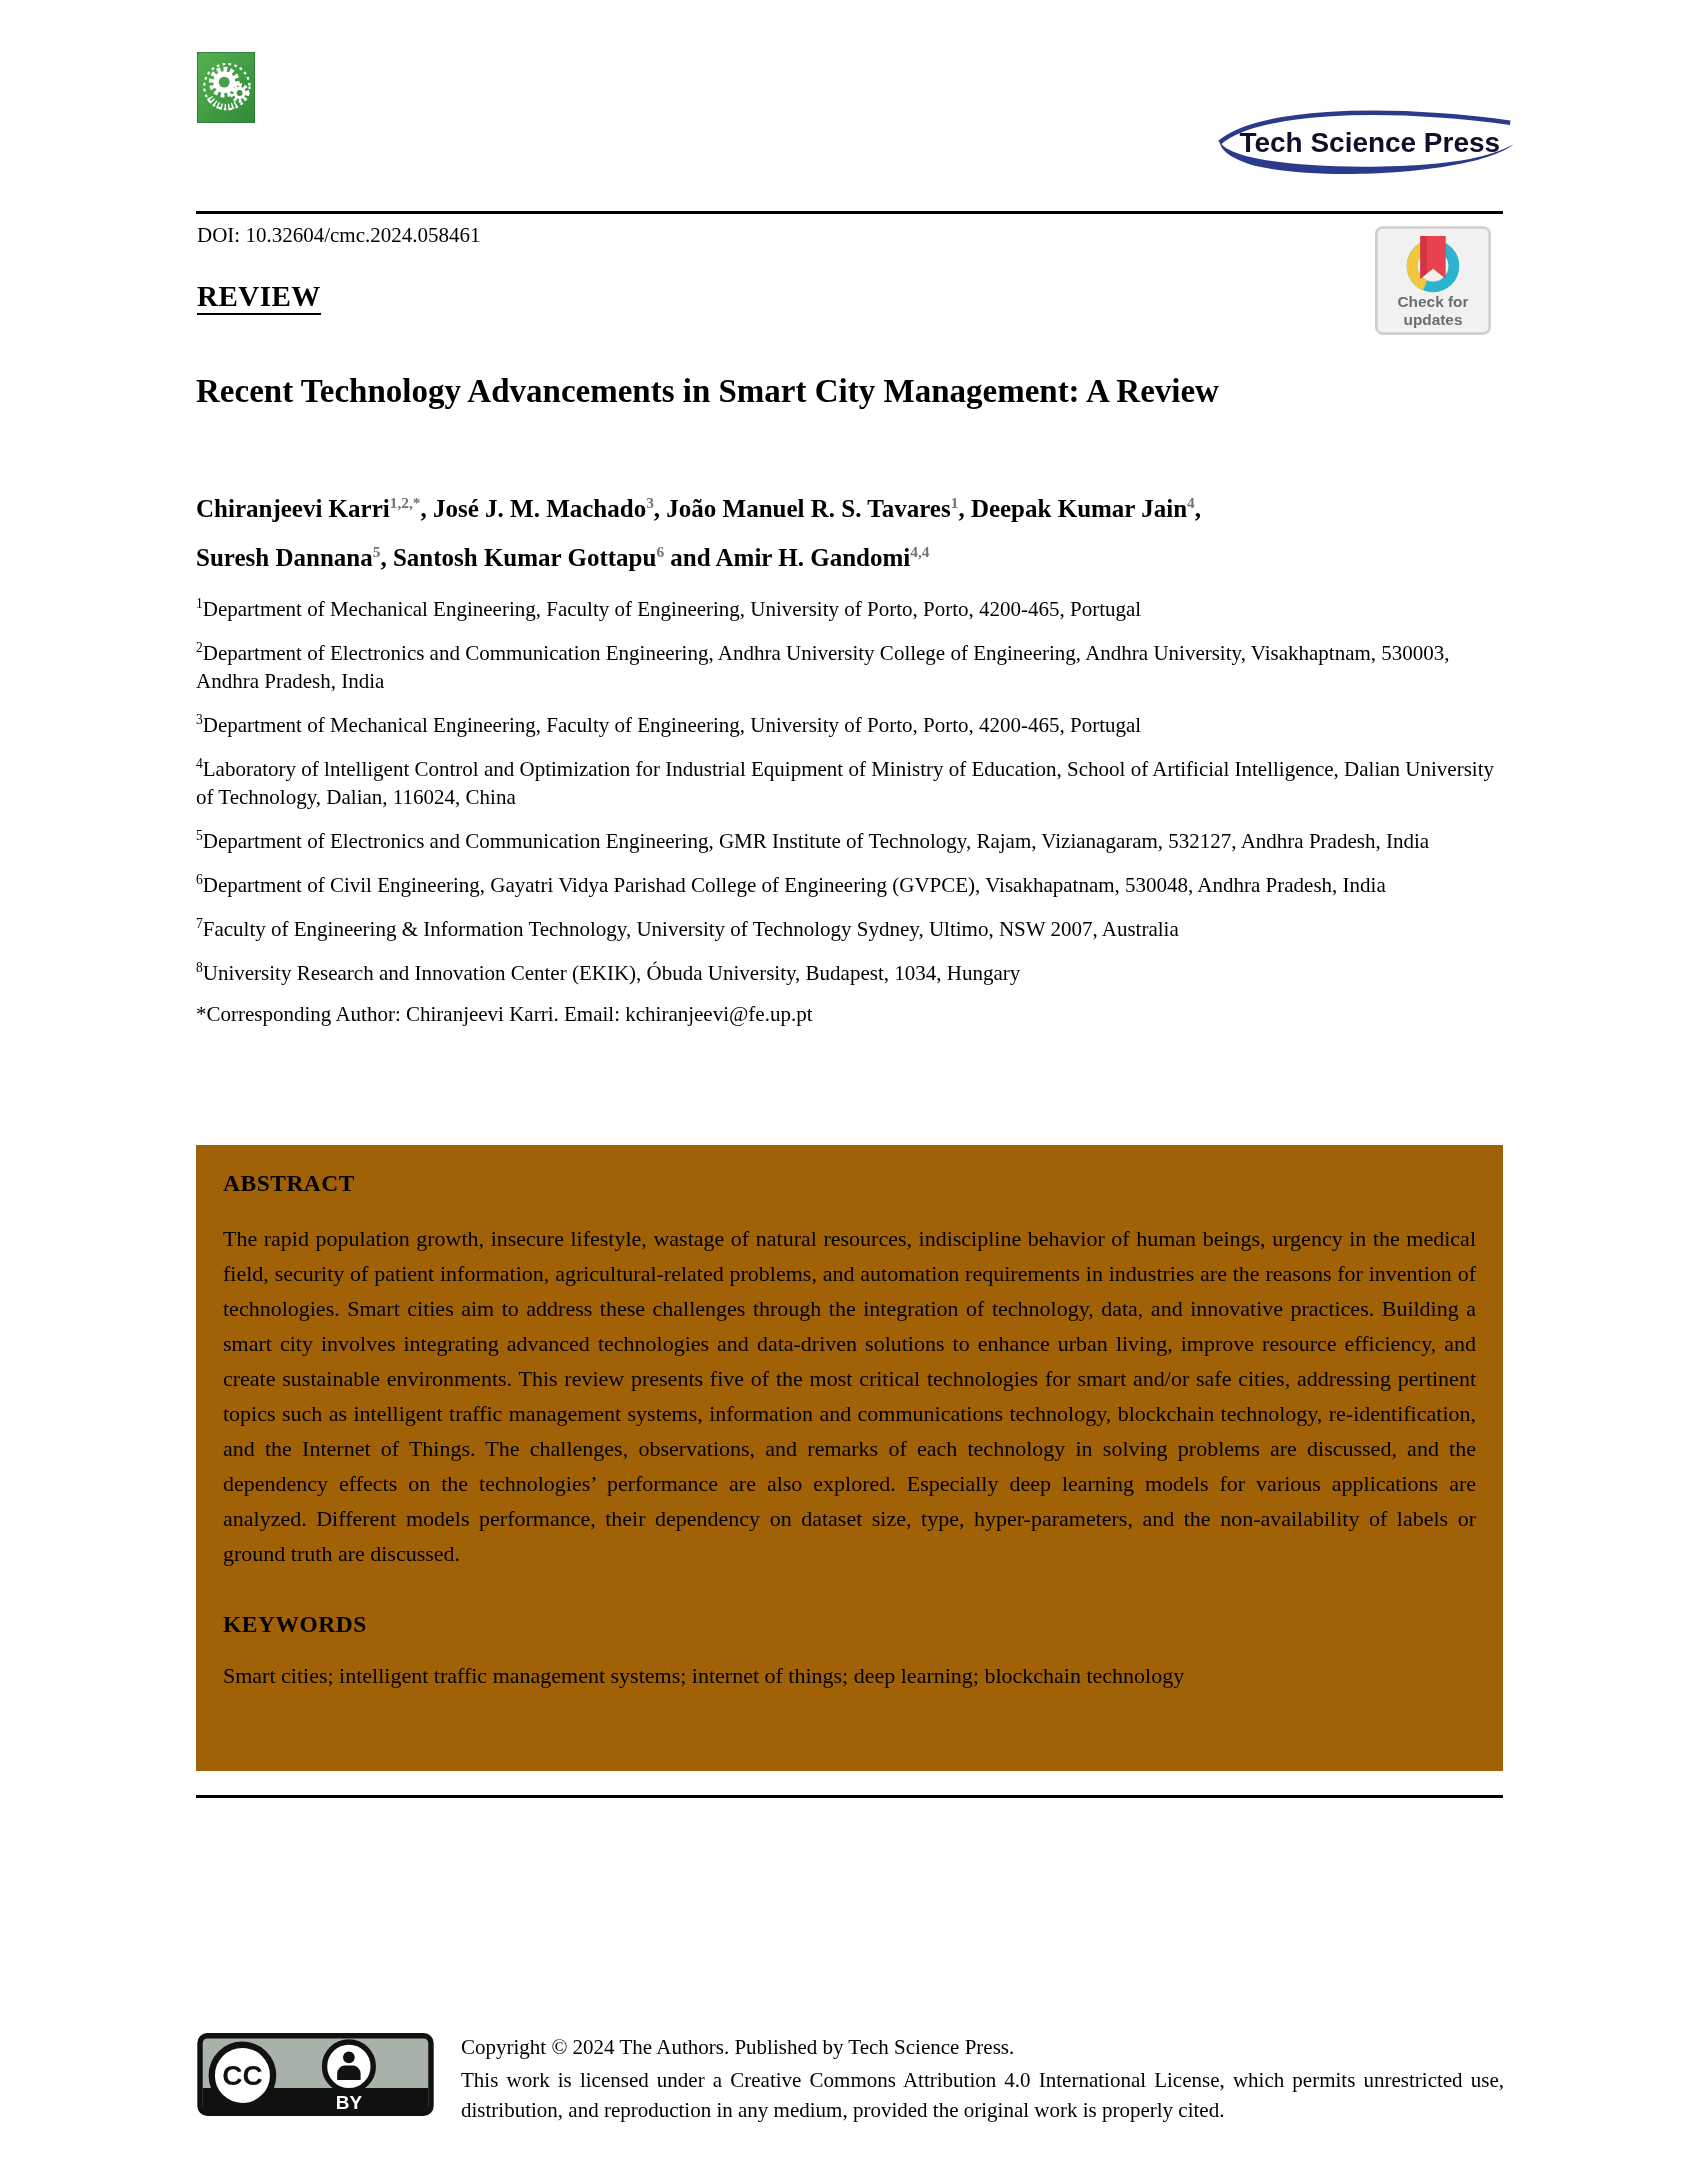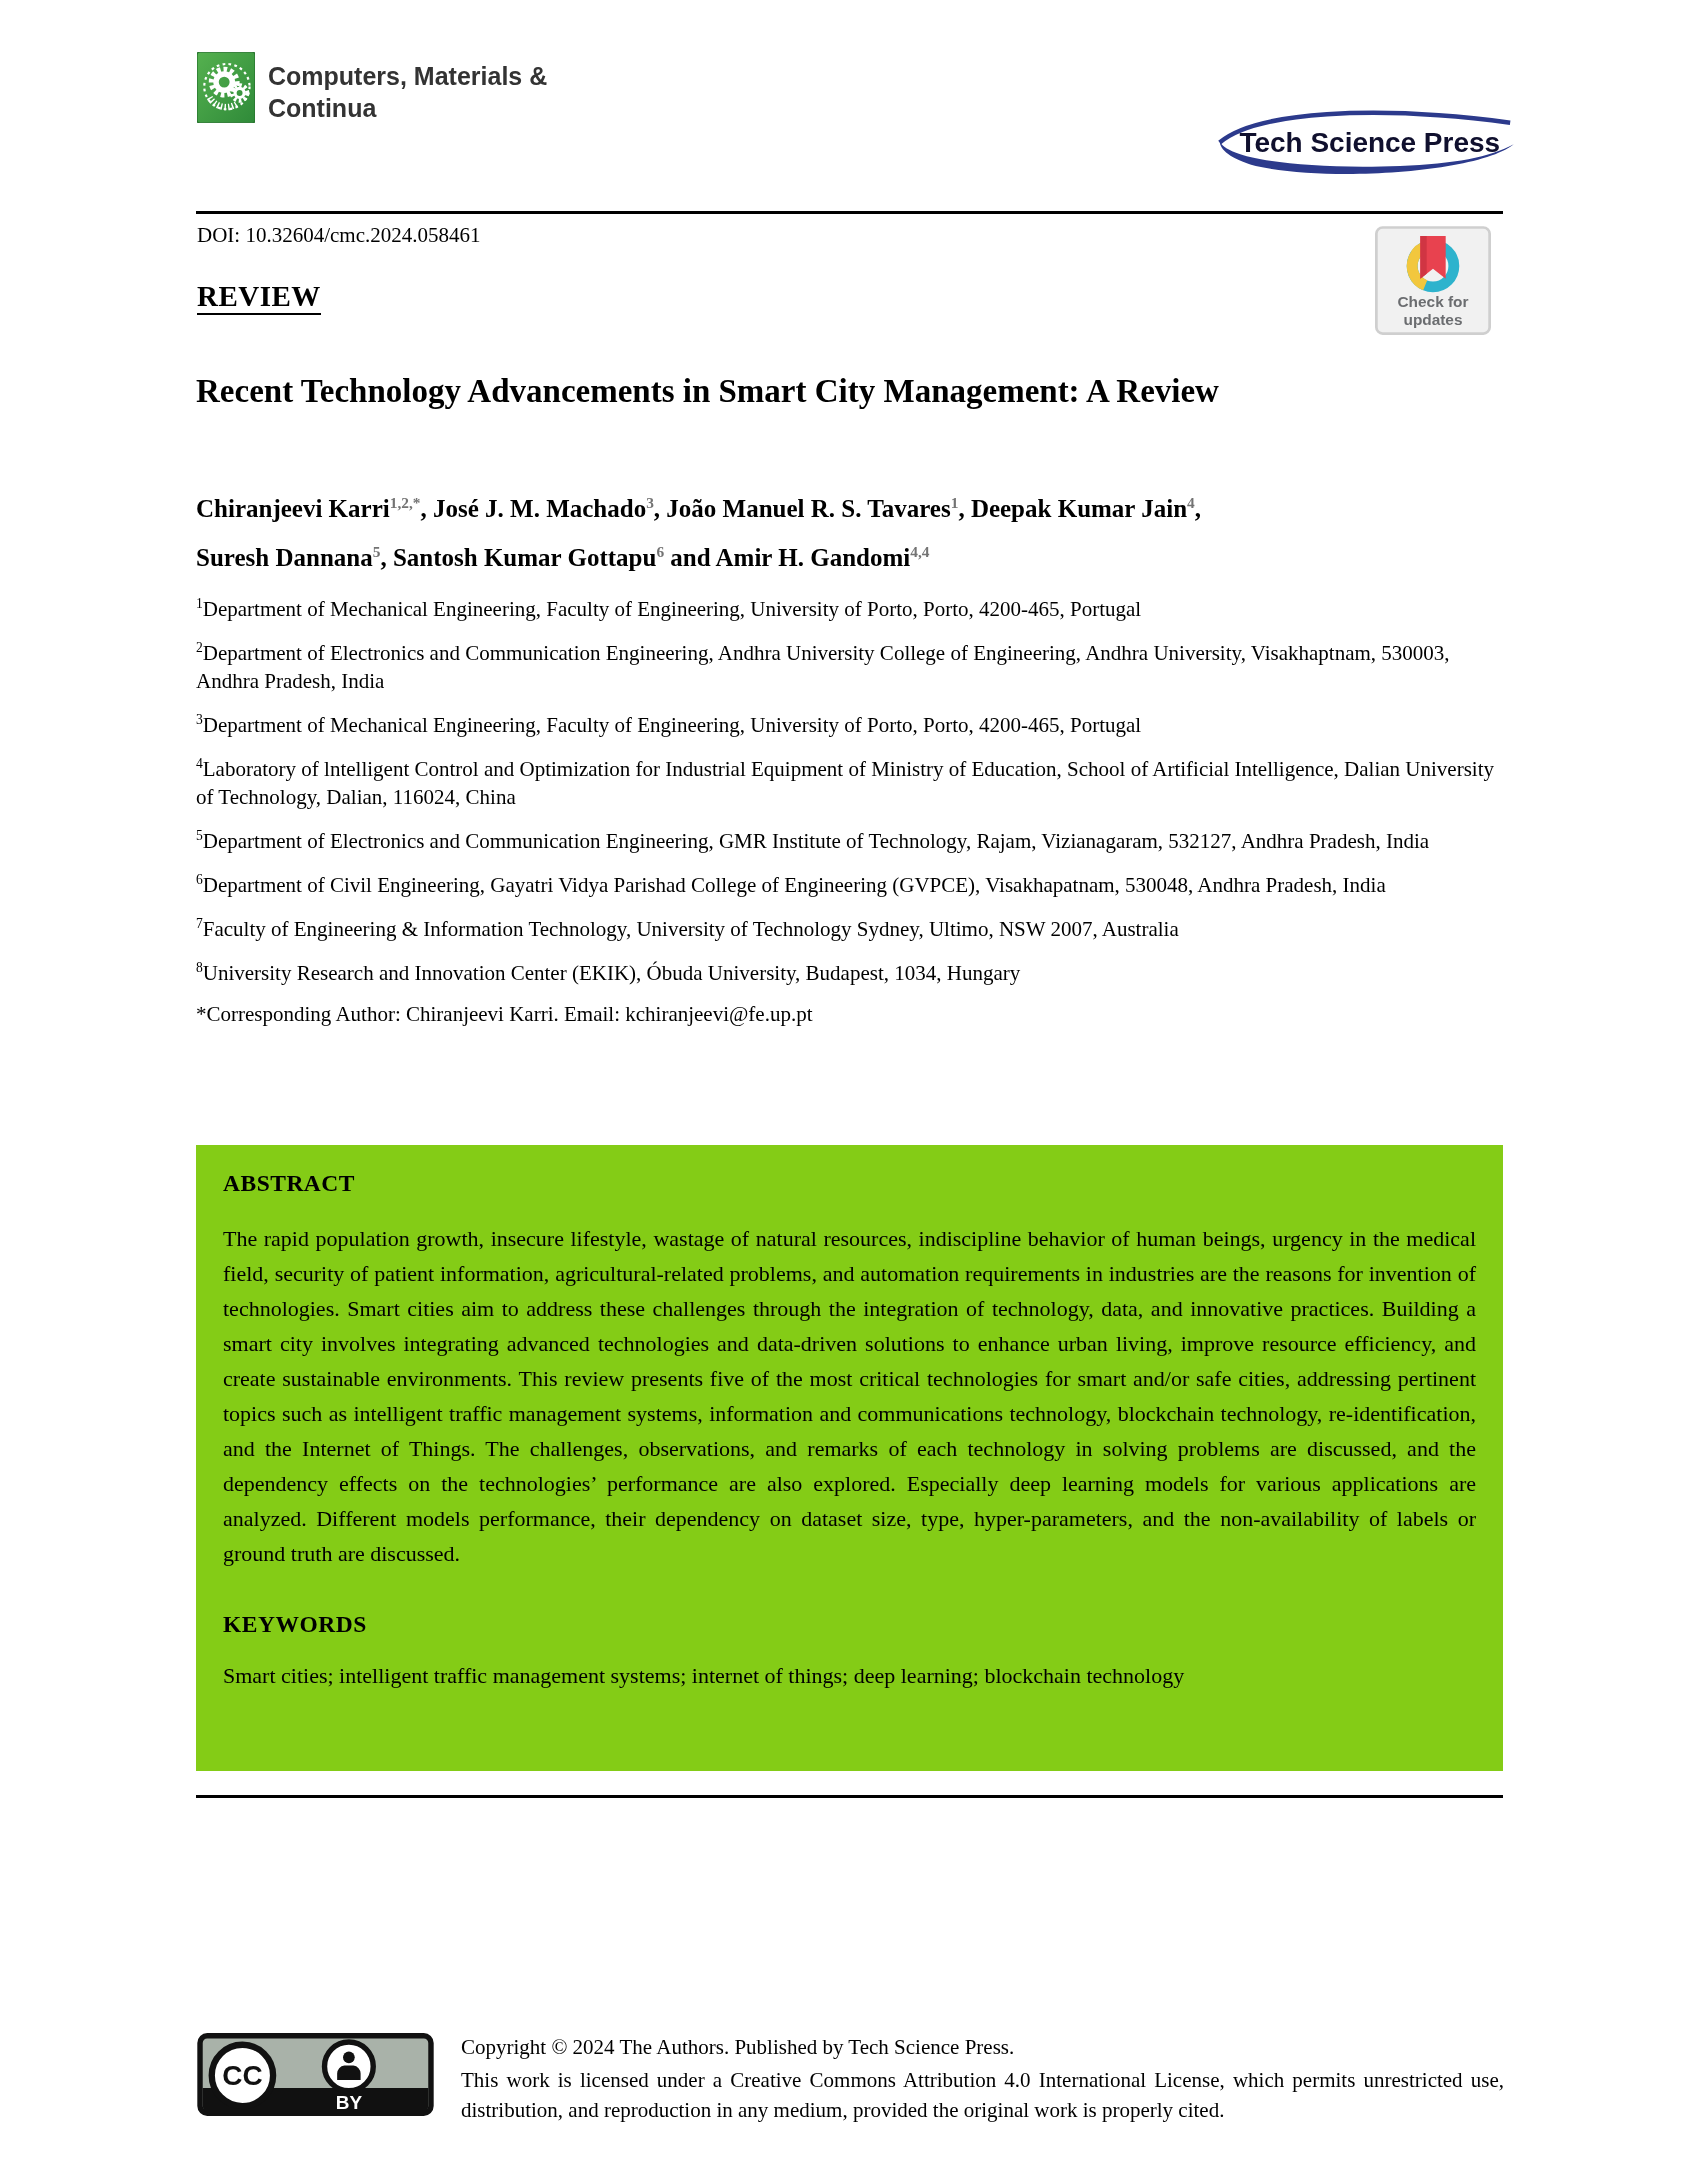--- a/index.html
+++ b/index.html
@@ -23,21 +23,21 @@
   
   .affiliations{left:196px;top:590px;width:1313px;font-size:21px;}
   .affiliation{line-height:28px;margin-bottom:11px;}
   .affiliation sup{font-size:13.6px;}
   .corresponding-author{line-height:28px;margin-top:12.7px;}
   .dates-line{line-height:28px;margin-top:16.3px;}
   .dates-line .date-item{margin-right:50px;}
 
   
   .abstract-box{left:196px;top:1145px;width:1307px;height:626px;box-sizing:border-box;
-                background:#84cc16;padding:25px 27px 27px 27px;}
+                background:#a16207;padding:25px 27px 27px 27px;}
   .section-heading{font-size:23.5px;font-weight:bold;letter-spacing:0.5px;}
   .abstract-text{margin-top:23.5px;font-size:22px;line-height:35px;text-align:justify;}
   .keywords-heading{margin-top:40px;}
   .keywords-text{margin-top:22px;font-size:22px;line-height:31px;}
 
   .bottom-rule{left:196px;top:1795px;width:1307px;height:2.7px;background:#000;}
 
   
   .cc-badge{left:197px;top:2033px;}
   .footer-text{left:461px;top:2032px;width:1043px;font-size:21px;}
@@ -58,24 +58,20 @@
     </defs>
     <rect width="64" height="78" rx="3" fill="url(#lg)" stroke="#27742e" stroke-width="1.5"></rect>
     <circle cx="33" cy="38" r="25" fill="none" stroke="#ffffff" stroke-width="2.4" stroke-dasharray="3 3.6"></circle>
     <path d="M14 50 A 21 21 0 0 0 44 57" fill="none" stroke="#ffffff" stroke-width="7" stroke-dasharray="1.6 2.4"></path>
     <circle cx="30" cy="33" r="14" fill="none" stroke="#ffffff" stroke-width="6" stroke-dasharray="4 3.2"></circle>
     <circle cx="30" cy="33" r="9" fill="none" stroke="#ffffff" stroke-width="6"></circle>
     <circle cx="47" cy="45" r="8.5" fill="none" stroke="#ffffff" stroke-width="4.5" stroke-dasharray="3 2.6"></circle>
     <circle cx="47" cy="45" r="5" fill="none" stroke="#ffffff" stroke-width="3.5"></circle>
   </svg>
 
-  <div class="abs journal-name">
-    <div>Computers, Materials &amp;</div>
-    <div>Continua</div>
-  </div>
 
   <svg class="abs" style="left:1192px;top:101px" width="335" height="83" viewBox="0 0 370 92">
     <path d="M30 46 C 70 12, 200 4, 352 24" stroke="#2c3a8c" stroke-width="5" fill="none"></path>
     <path d="M30 44 C 36 64, 120 76, 230 72 C 290 70, 330 62, 356 48 C 316 80, 150 90, 70 72 C 42 64, 30 54, 30 44 Z" fill="#2c3a8c"></path>
     <text x="52" y="56" font-family="Liberation Sans, sans-serif" font-weight="bold" font-size="31" fill="#10102e">Tech Science Press</text>
   </svg>
 
   <div class="abs top-rule"></div>
 
   <div class="abs doi-line">DOI: 10.32604/cmc.2024.058461</div>

